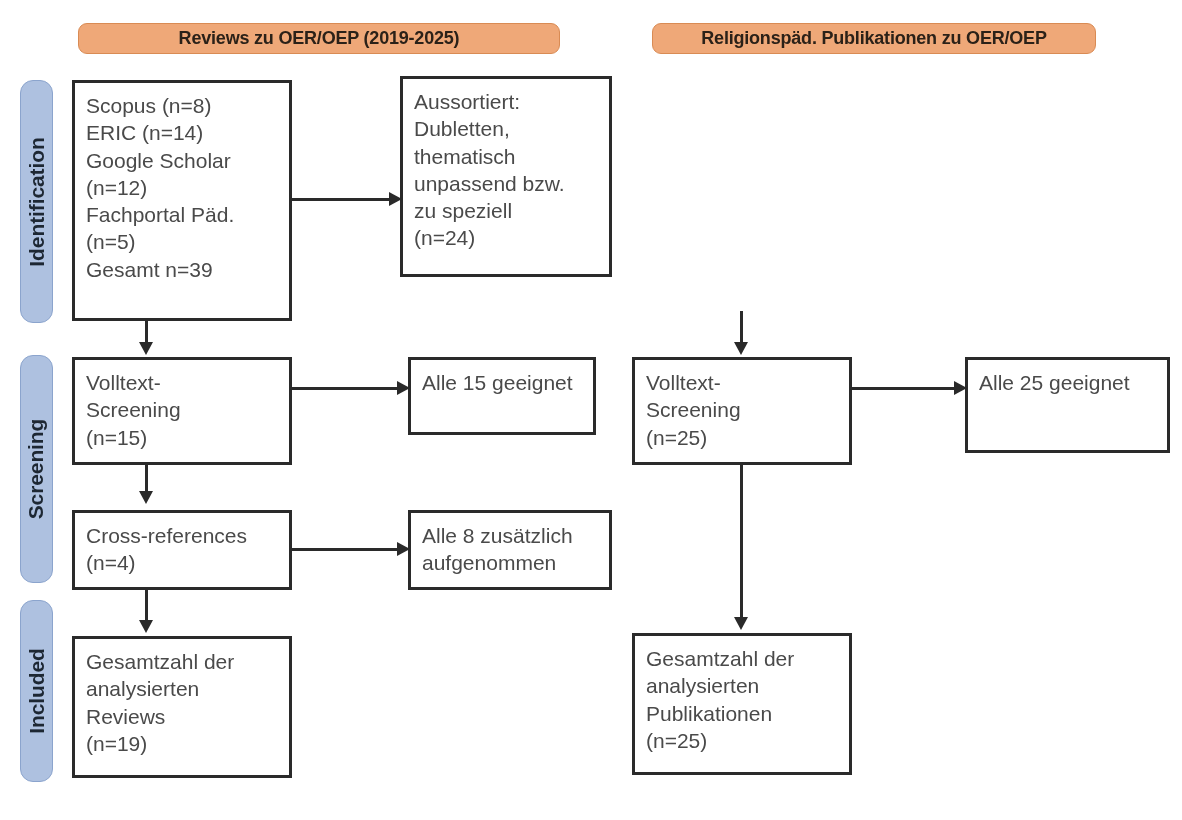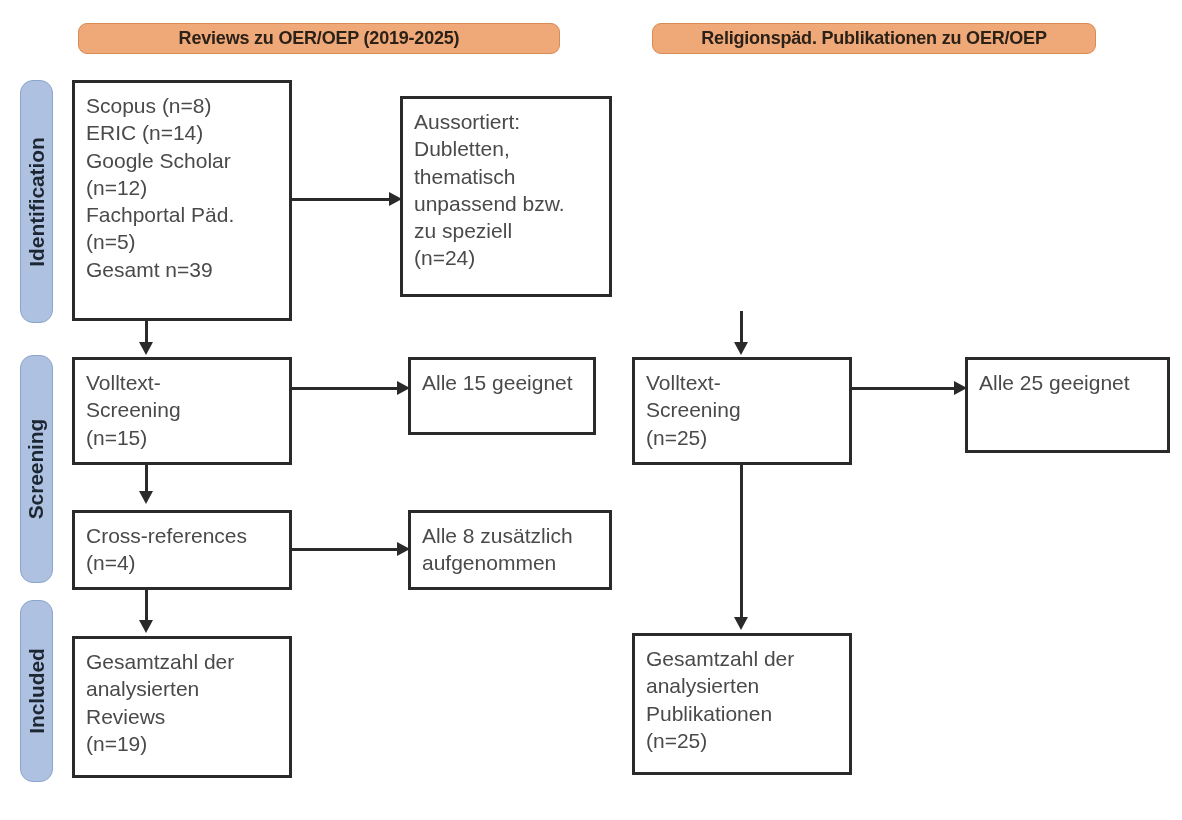--- a/index.html
+++ b/index.html
@@ -116,21 +116,21 @@
   </div>
 
   <div class="box" style="left:72px; top:80px; width:220px; height:241px;">Scopus (n=8)
 ERIC (n=14)
 Google Scholar
 (n=12)
 Fachportal Päd.
 (n=5)
 Gesamt n=39</div>
 
-  <div class="box" style="left:400px; top:96px; width:212px; height:201px;">Aussortiert:
+  <div class="box" style="left:400px; top:76px; width:212px; height:201px;">Aussortiert:
 Dubletten,
 thematisch
 unpassend bzw.
 zu speziell
 (n=24)</div>
 
   <div class="conn conn-h" style="left:292px; top:198px; width:98px;"></div>
   <div class="arrowhead arrow-right" style="left:389px; top:192px;"></div>
 
   <div class="conn conn-v" style="left:145px; top:321px; width:3px; height:23px;"></div>

